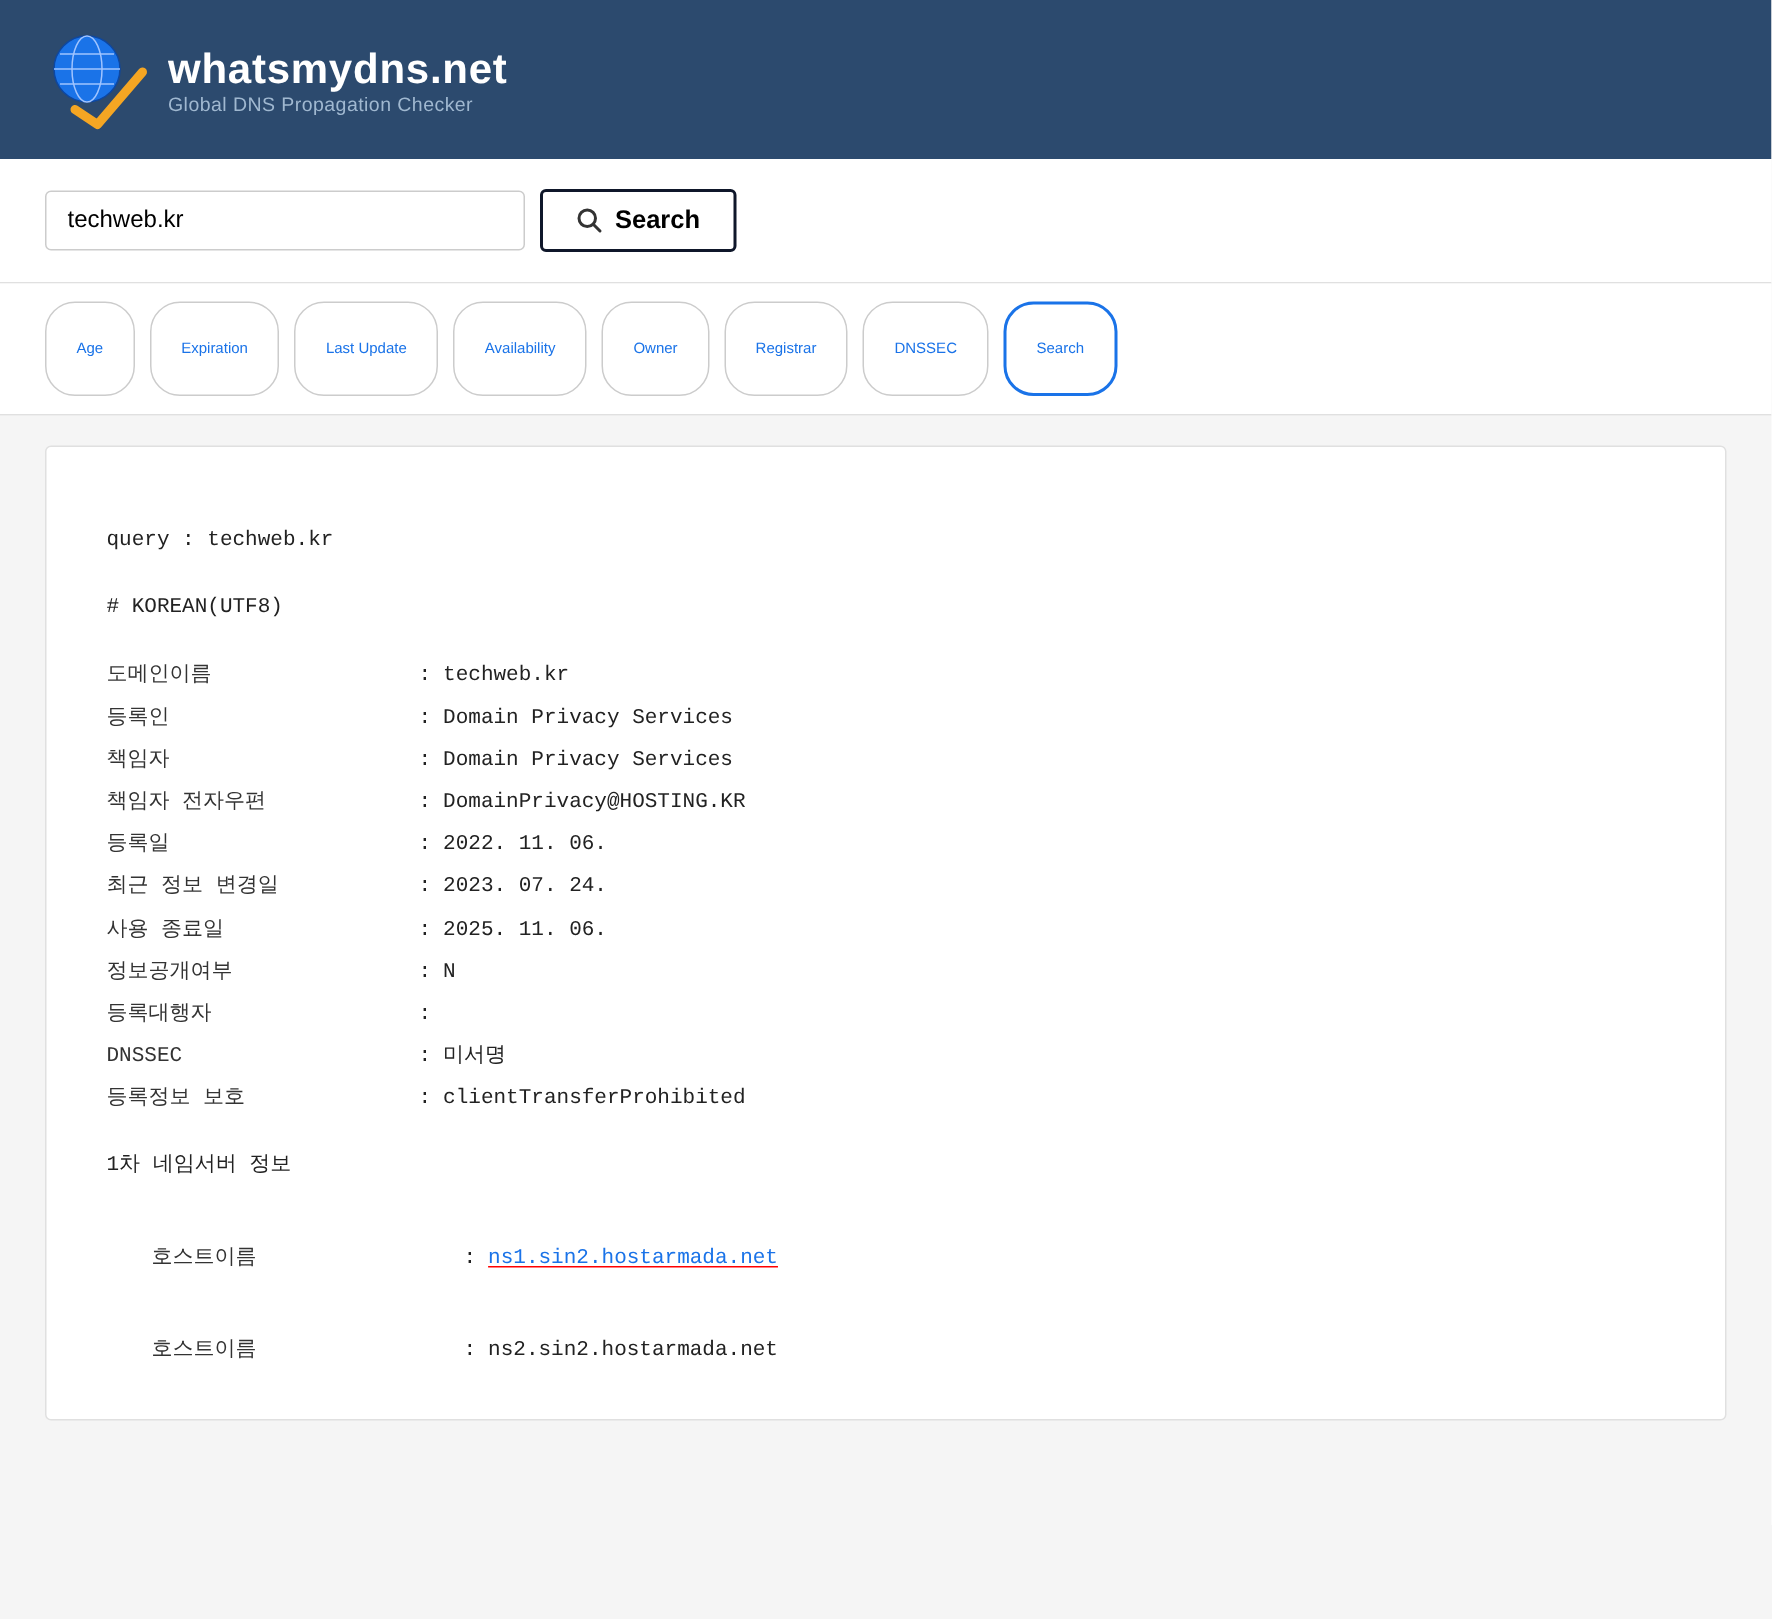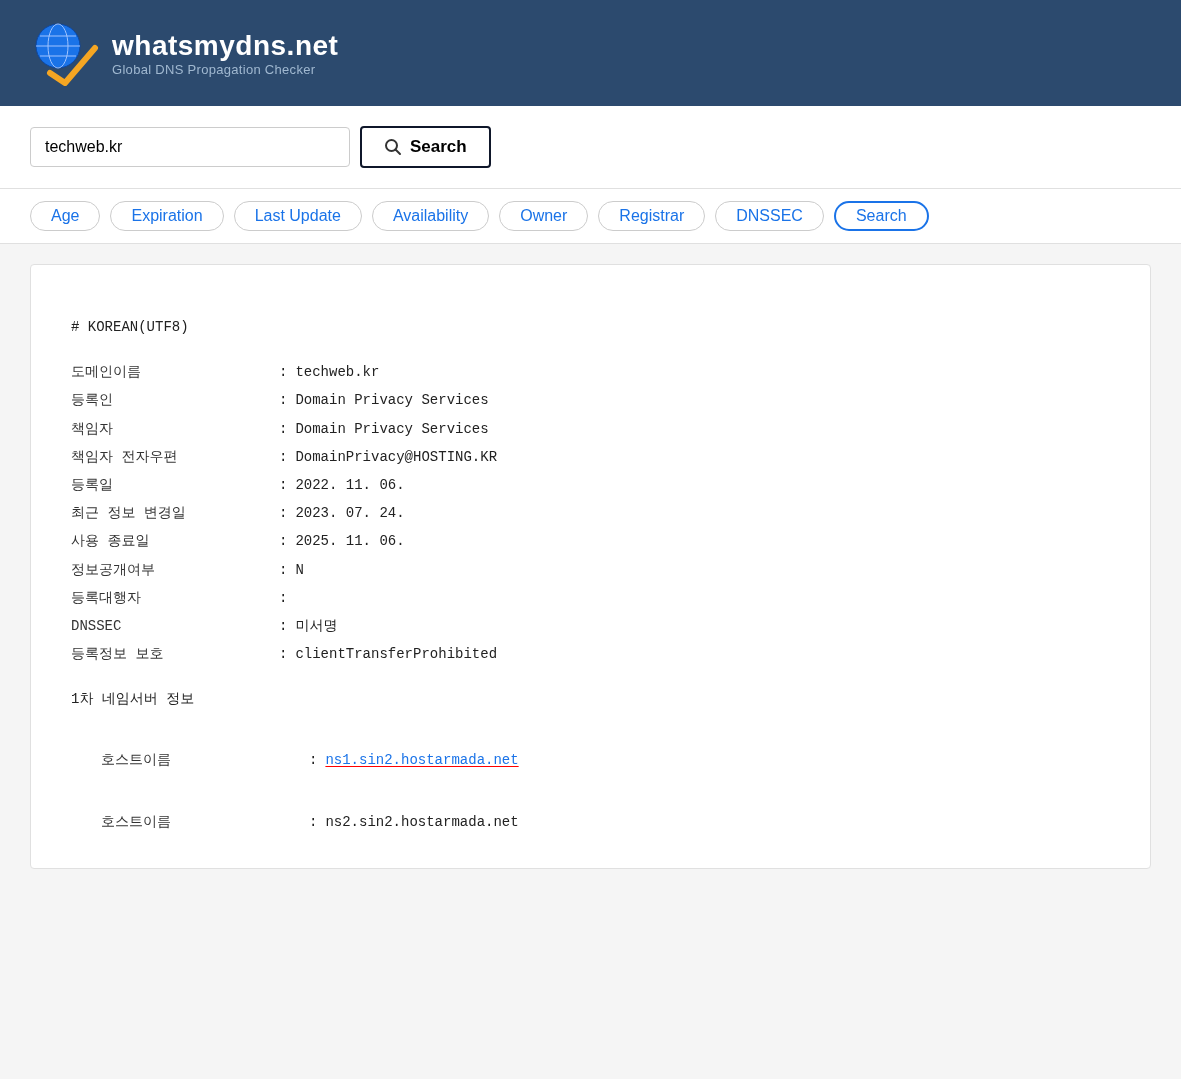--- a/index.html
+++ b/index.html
@@ -71,25 +71,25 @@
 
     
     .tabs-area {
       background: white;
       padding: 12px 30px;
       display: flex;
       gap: 10px;
       border-bottom: 1px solid #e0e0e0;
     }
     .tab-button {
-      padding: 4px 20px;
+      padding: 24px 20px;
       border: 1px solid #ccc;
       border-radius: 20px;
       background: white;
-      font-size: 16px;
+      font-size: 10px;
       color: #1a73e8;
       cursor: pointer;
     }
     .tab-button.active {
       border: 2px solid #1a73e8;
       font-weight: 500;
     }
 
     
     .main-content {
@@ -177,20 +177,23 @@
     <button class="tab-button">Availability</button>
     <button class="tab-button">Owner</button>
     <button class="tab-button">Registrar</button>
     <button class="tab-button">DNSSEC</button>
     <button class="tab-button active">Search</button>
   </div>
 
 <div class="main-content">
   <div class="whois-pre">
     <div class="section-gap">
+      <span>query : techweb.kr</span>
+    </div>
+    <div class="section-gap">
       <span># KOREAN(UTF8)</span>
     </div>
     <div id="whois-fields">
         <div class="whois-row">
           <span class="whois-label">도메인이름</span>
           <span class="colon">:</span>
           <span class="whois-value">techweb.kr</span>
         </div>
         <div class="whois-row">
           <span class="whois-label">등록인</span>

